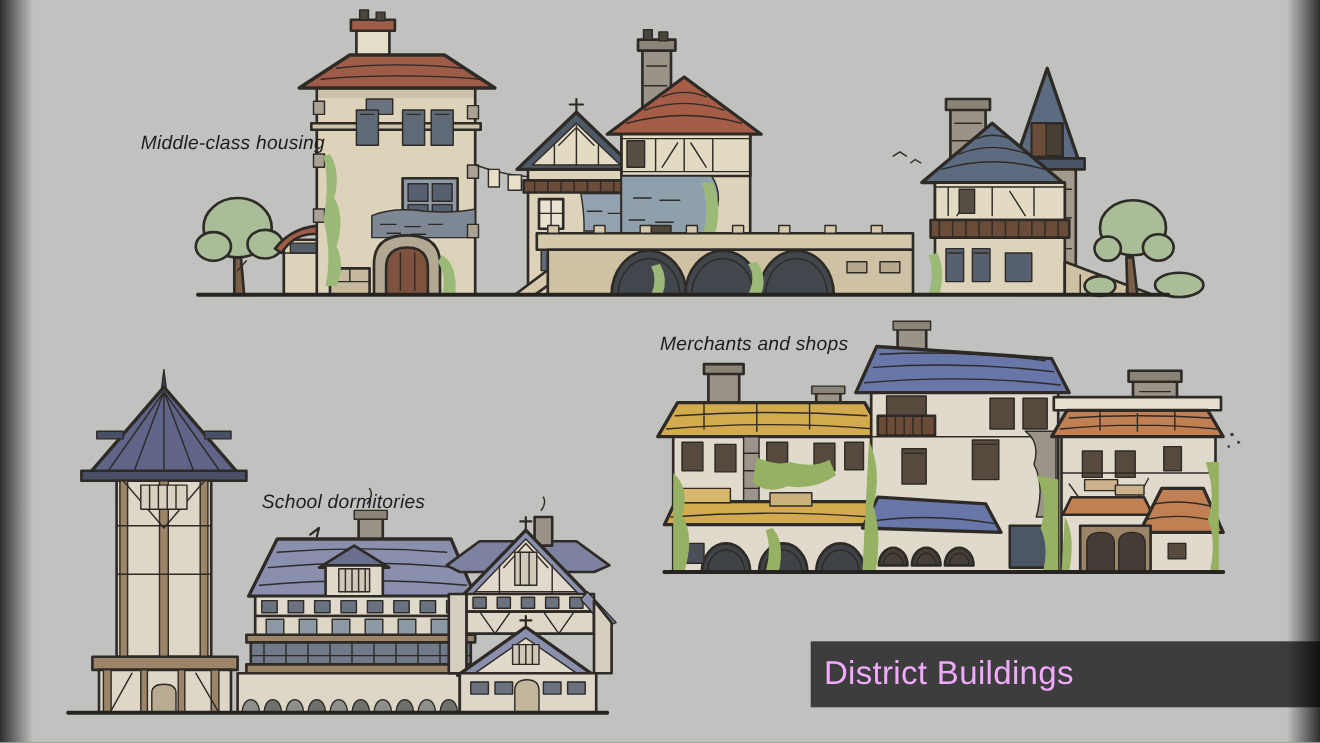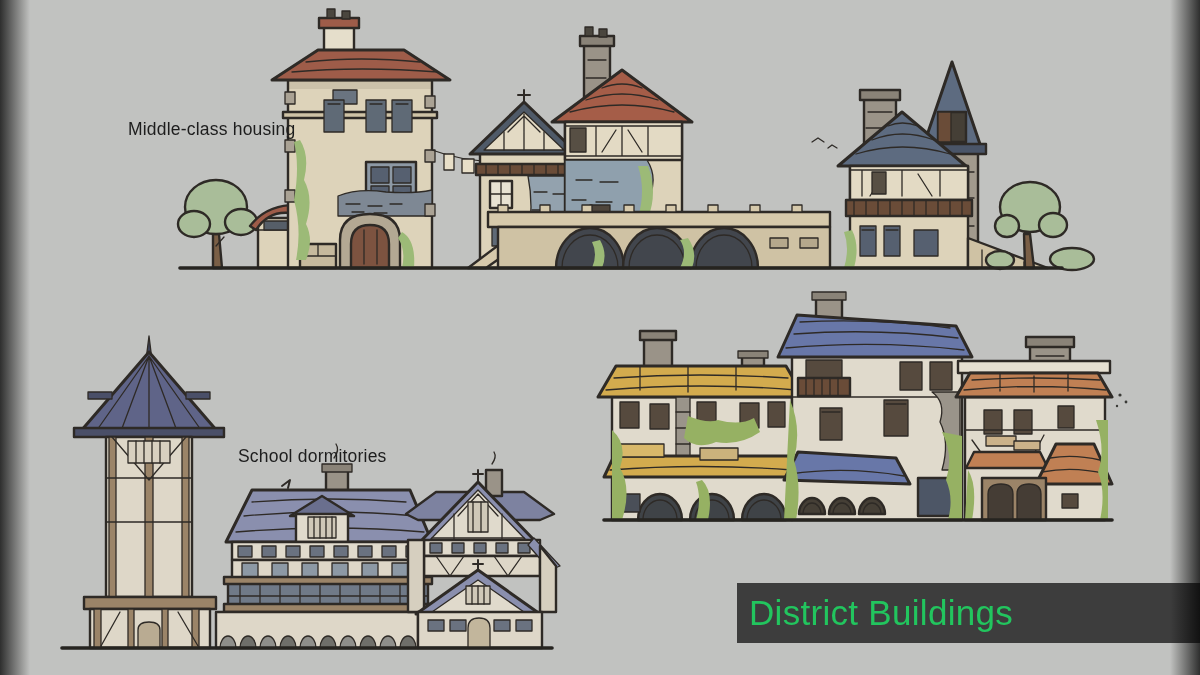--- a/index.html
+++ b/index.html
@@ -1,25 +1,25 @@
 <!DOCTYPE html>
 <html><head>
 <meta charset="utf-8">
 <style>
   html,body{margin:0;padding:0;background:#8f908e;}
   .stage{position:relative;width:1200px;height:675px;background:#c1c2c0;overflow:hidden;
          font-family:"Liberation Sans",sans-serif;}
   .art{position:absolute;left:0;top:0;}
-  .label{position:absolute;color:#1d1d1d;font-size:17.5px;letter-spacing:.2px;white-space:nowrap;}
+  .label{position:absolute;color:#1d1d1d;font-size:17.5px;letter-spacing:.2px;white-space:nowrap;font-style:italic;}
   .label-mch{left:128px;top:119px;}
   .label-ms{left:600px;top:302px;}
   .label-sd{left:238px;top:430px;margin-top:16px;}
   .title-card{position:absolute;left:737px;top:583px;width:463px;height:60px;background:#3d3d3d;
               display:flex;align-items:center;box-sizing:border-box;padding-left:12px;}
-  .title-card span{color:#22c55e;font-size:35px;letter-spacing:.3px;}
+  .title-card span{color:#f0abfc;font-size:30px;letter-spacing:.3px;}
   .vignette{position:absolute;top:0;bottom:0;width:30px;pointer-events:none;z-index:5;}
   .vignette-left{left:0;background:linear-gradient(to right,rgba(5,5,5,.78),rgba(5,5,5,0));}
   .vignette-right{right:0;background:linear-gradient(to left,rgba(5,5,5,.78),rgba(5,5,5,0));}
   
   .f{stroke:#2e2a26;stroke-width:2.4;stroke-linejoin:round;}
   .k{stroke:#2e2a26;stroke-width:3;stroke-linejoin:round;}
   .t{stroke:#2e2a26;stroke-width:1.3;stroke-linejoin:round;}
   .l{fill:none;stroke:#2e2a26;stroke-width:2;stroke-linecap:round;stroke-linejoin:round;}
   .l1{fill:none;stroke:#2e2a26;stroke-width:1.3;stroke-linecap:round;}
   .gl{fill:none;stroke:#262420;stroke-width:3.6;stroke-linecap:round;}
@@ -386,20 +386,21 @@
       <rect class="t" fill="#6a7280" x="450" y="620" width="16" height="11"></rect>
       <rect class="t" fill="#6a7280" x="494" y="620" width="16" height="11"></rect>
       <rect class="t" fill="#6a7280" x="516" y="620" width="16" height="11"></rect>
       <path class="t" fill="#c2b69c" d="M468,648 L468,628 Q468,618 479,618 Q490,618 490,628 L490,648 Z"></path>
     </g>
     <path class="gl" d="M62,648 H552"></path>
   </g>
 </svg>
 
   <div class="label label-mch">Middle-class housing</div>
+  <div class="label label-ms">Merchants and shops</div>
   <div class="label label-sd">School dormitories</div>
 
   <div class="title-card">
     <span>District Buildings</span>
   </div>
 
   <div class="vignette vignette-left"></div>
   <div class="vignette vignette-right"></div>
 </div>
 

